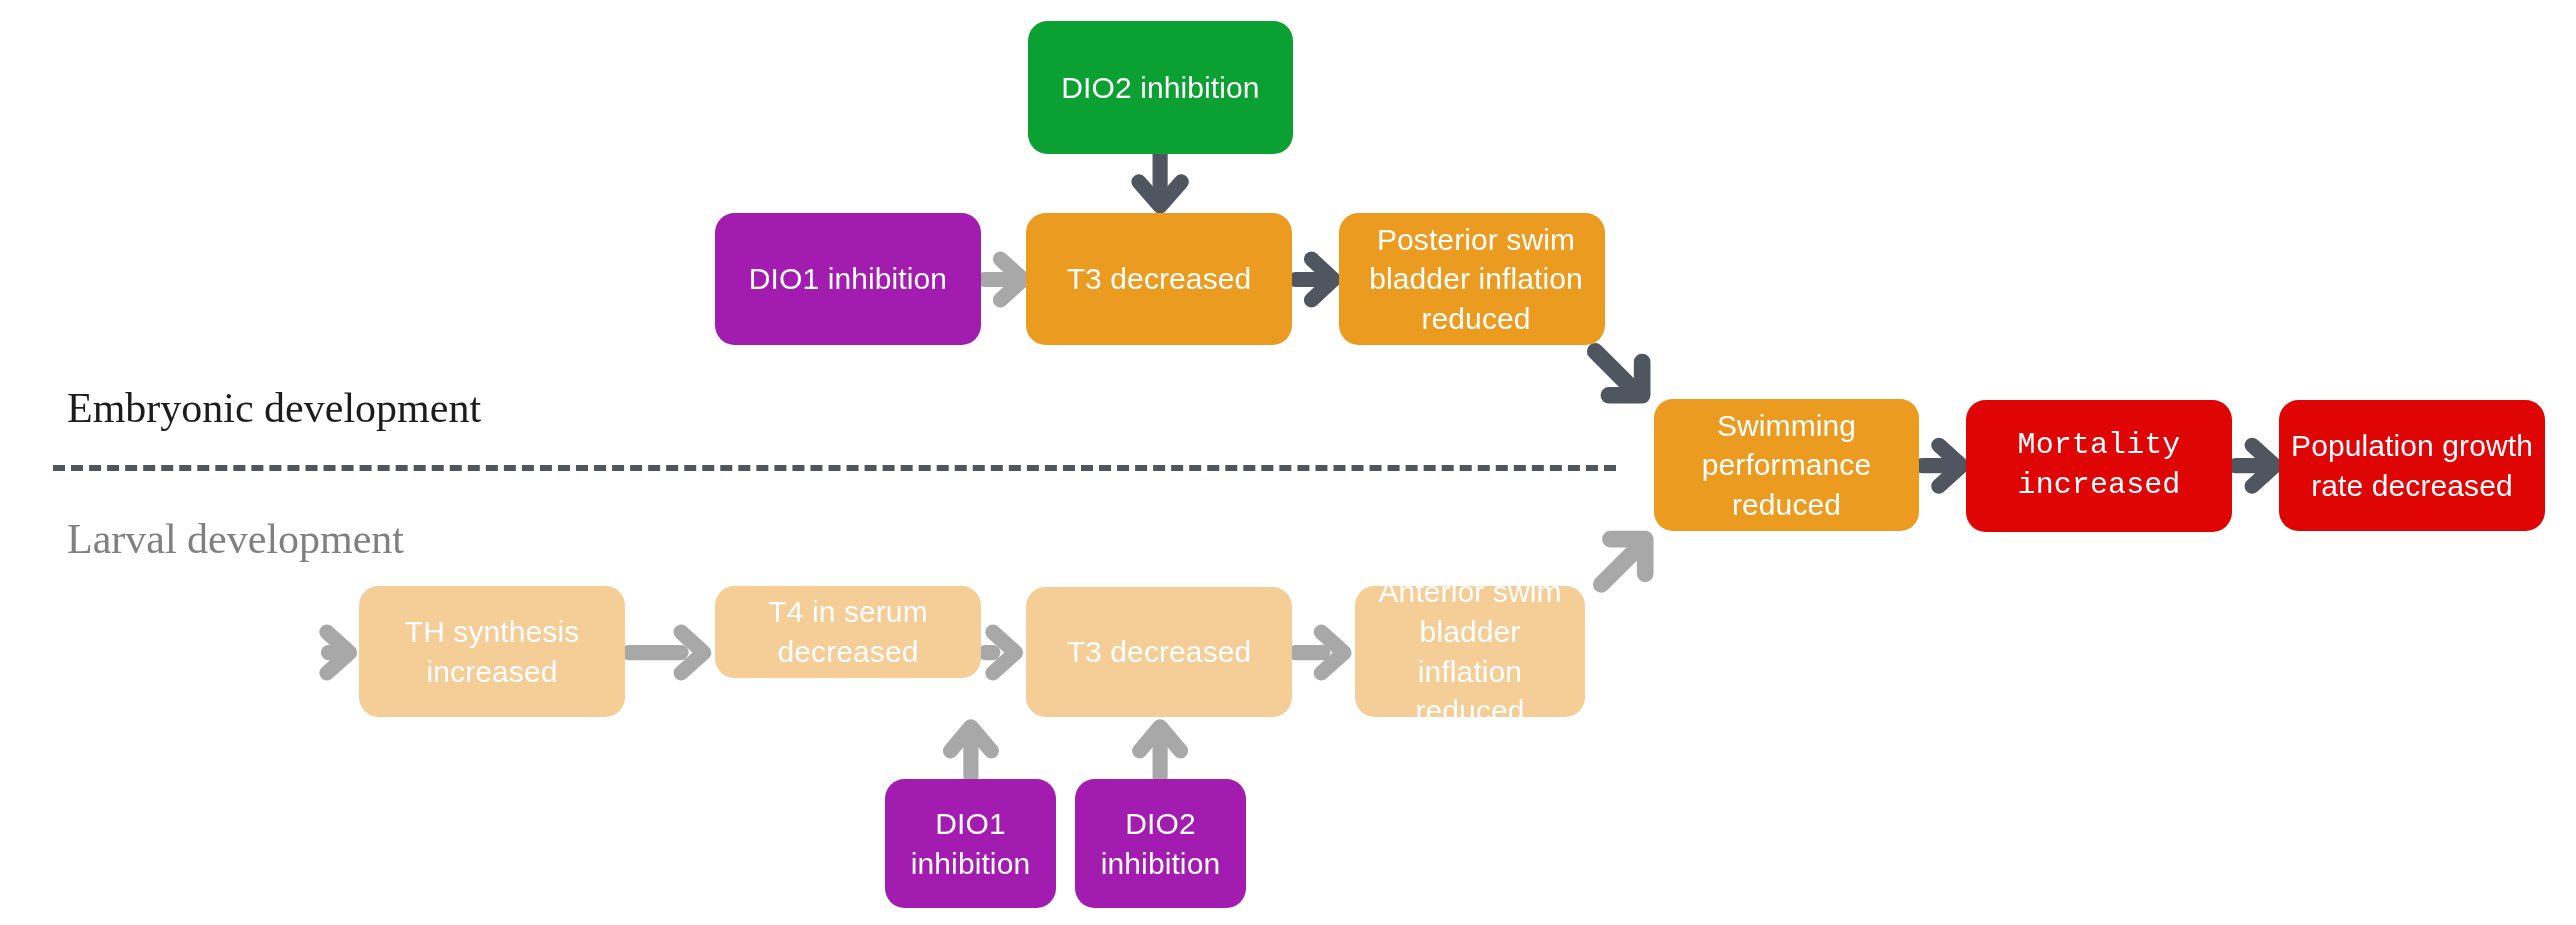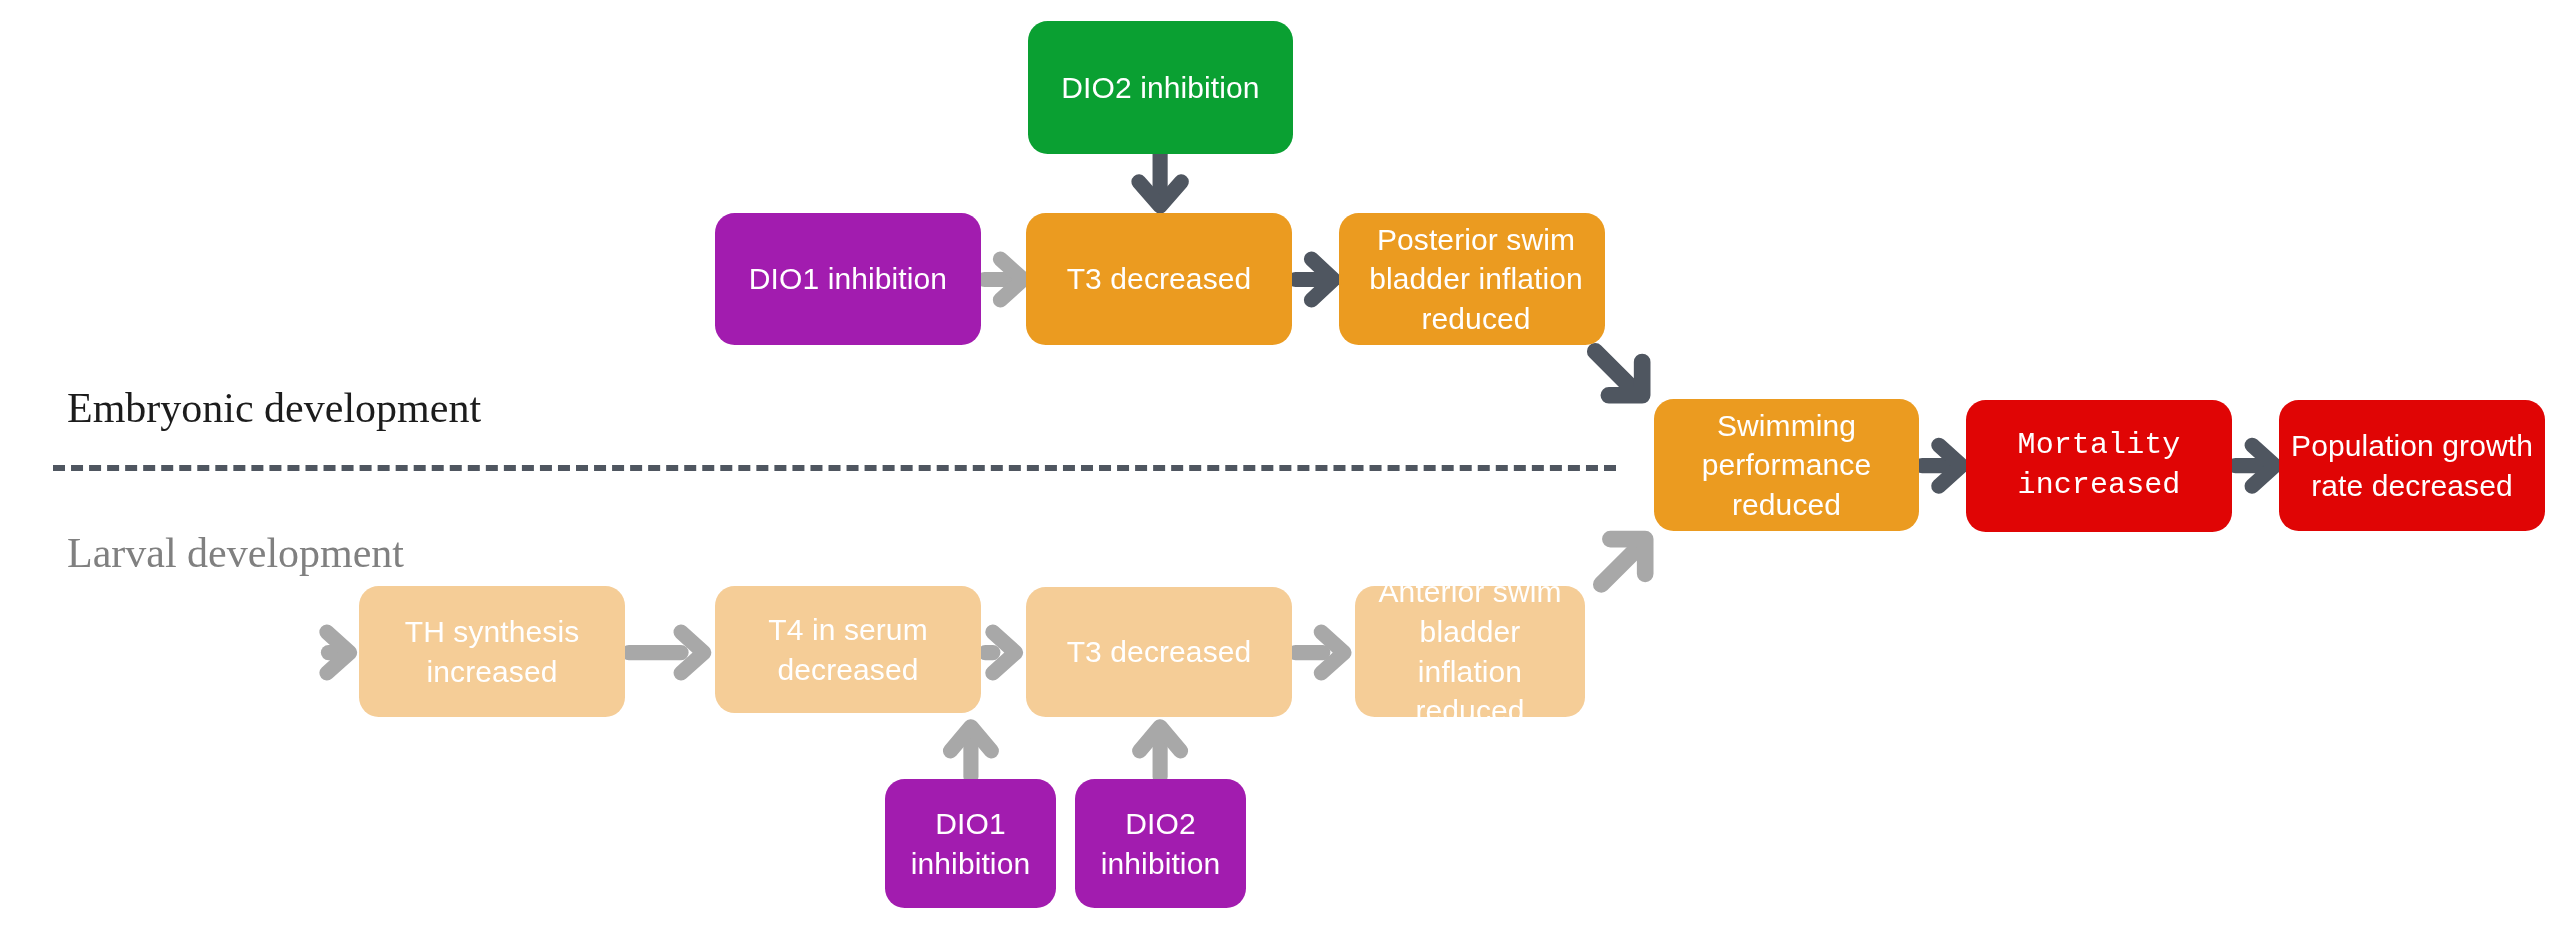--- a/index.html
+++ b/index.html
@@ -131,42 +131,42 @@
       <g>
         <line x1="1533" y1="1026" x2="1533" y2="968" stroke="#a8a8a8" stroke-width="20"></line>
         <polyline points="1506,992 1533,960 1560,992" stroke="#a8a8a8" stroke-width="20"></polyline>
       </g>
 
     </g>
   </svg>
 
   <div class="section-label embryonic" style="left:67px; top:384px;">Embryonic development</div>
 
-  <div class="section-label larval" style="left:67px; top:529px;">Larval development</div>
+  <div class="section-label larval" style="left:67px; top:515px;">Larval development</div>
 
   <div class="divider" style="left:53px; top:465px; width:1563px;"></div>
 
   <div class="node dark-green" style="left:1028px; top:21px; width:265px; height:133px;">DIO2 inhibition</div>
 
   <div class="node light-green" style="left:715px; top:213px; width:266px; height:132px;">DIO1 inhibition</div>
 
   <div class="node orange" style="left:1026px; top:213px; width:266px; height:132px;">T3 decreased</div>
 
   <div class="node orange" style="left:1339px; top:213px; width:266px; height:132px;padding-left:20px;">Posterior swim bladder inflation reduced</div>
 
-  <div class="node orange" style="left:1654px; top:399px; width:265px; height:132px;">Swimming performance reduced</div>
+  <div class="node orange" style="left:1654px; top:399px; width:265px; height:132px;border-radius:19px;">Swimming performance reduced</div>
 
   <div class="node red" style="left:1966px; top:400px; width:266px; height:132px;font-family:Liberation Mono, monospace;">Mortality increased</div>
 
   <div class="node red" style="left:2279px; top:400px; width:266px; height:131px;">Population growth rate decreased</div>
 
 
   <div class="node light-orange" style="left:359px; top:586px; width:266px; height:131px;">TH synthesis increased</div>
 
-  <div class="node light-orange" style="left:715px; top:586px; width:266px; height:127px;">T4 in serum decreased</div>
+  <div class="node light-orange" style="left:715px; top:586px; width:266px; height:92px;">T4 in serum decreased</div>
 
   <div class="node light-orange" style="left:1026px; top:587px; width:266px; height:130px;">T3 decreased</div>
 
   <div class="node light-orange" style="left:1355px; top:586px; width:230px; height:131px;">Anterior swim bladder inflation reduced</div>
 
   <div class="node light-green" style="left:885px; top:779px; width:171px; height:129px;">DIO1 inhibition</div>
 
   <div class="node light-green" style="left:1075px; top:779px; width:171px; height:129px;">DIO2 inhibition</div>
 
 </div>

